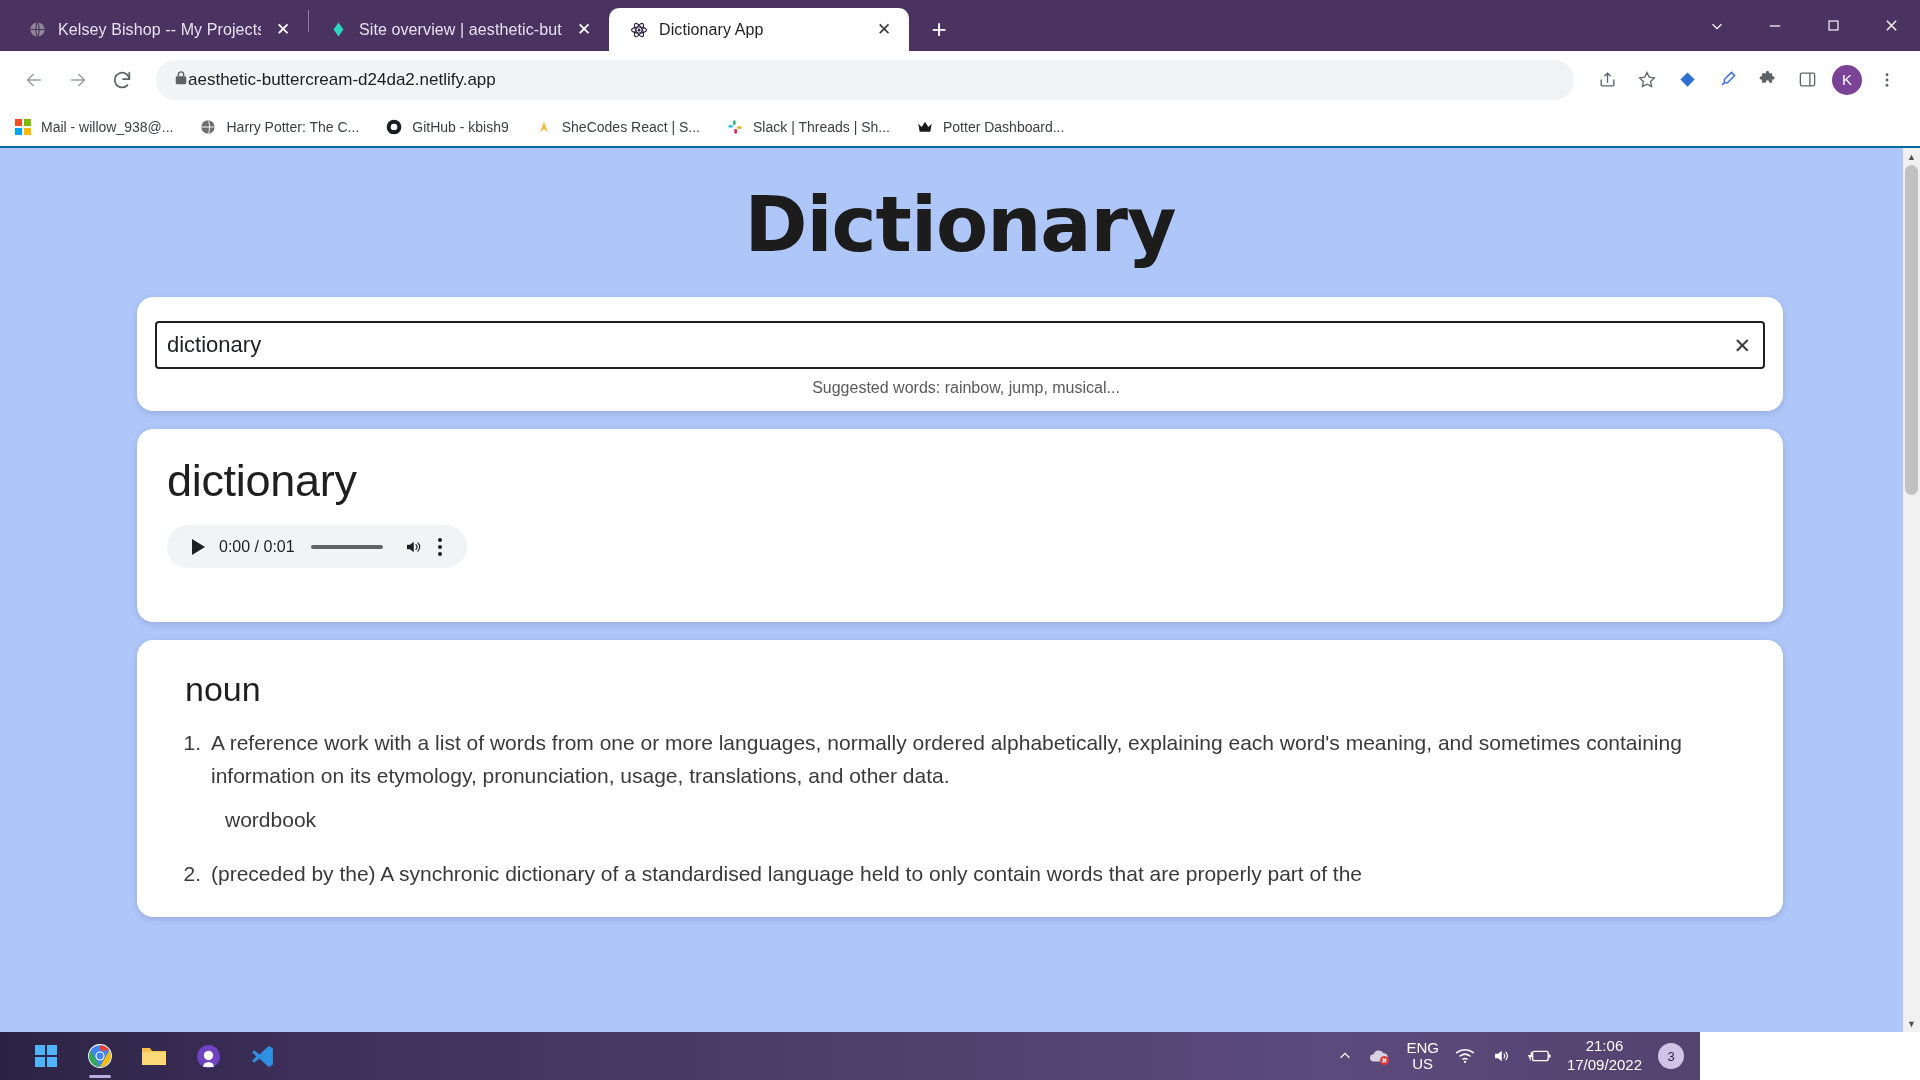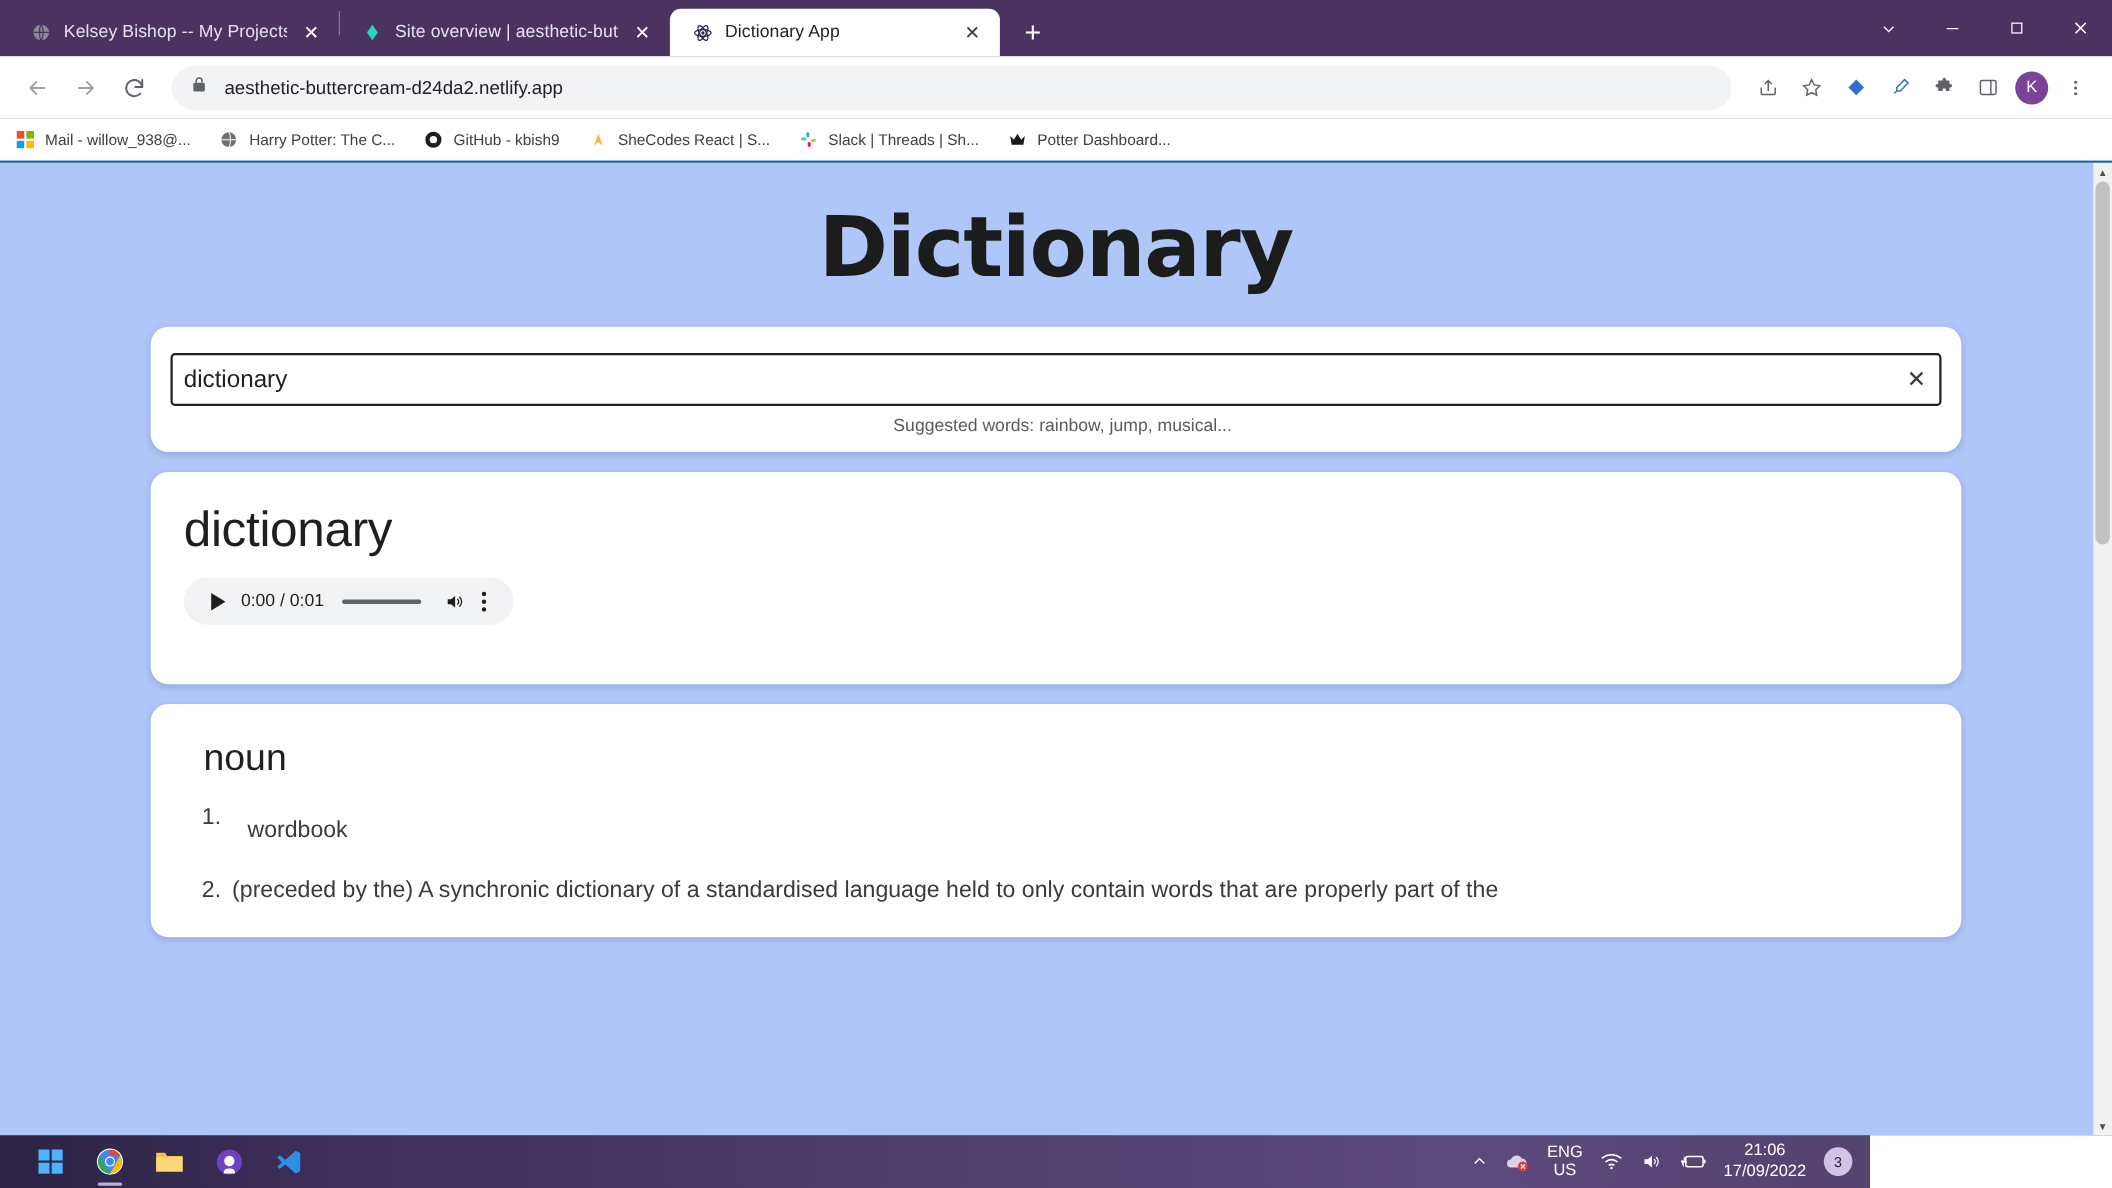--- a/index.html
+++ b/index.html
@@ -33,21 +33,21 @@
   .newtab { width: 40px; height: 40px; display: flex; align-items: center; justify-content: center; color: #fff; font-size: 26px; margin-left: 10px; margin-bottom: 2px; }
 
   .wincontrols { position: absolute; right: 0; top: 0; height: 51px; display: flex; align-items: center; }
   .wincontrols .wbtn { width: 58px; height: 51px; display: flex; align-items: center; justify-content: center; color: #ffffff; }
 
   .toolbar { height: 57px; background: #ffffff; display: flex; align-items: center; padding: 0 14px; gap: 4px; }
   .navbtn { width: 40px; height: 40px; border-radius: 50%; display: flex; align-items: center; justify-content: center; color: #5f6368; }
   .navbtn.dim { color: #9aa0a6; }
   .omnibox {
     flex: 1 1 auto; height: 40px; background: #f1f3f4; border-radius: 20px;
-    display: flex; align-items: center; gap: 16px; padding: 0 18px; margin: 0 10px;
+    display: flex; align-items: center; gap: 0; padding: 0 18px; margin: 0 10px;
     min-width: 0;
   }
   .omnibox .url { font-size: 17px; color: #202124; white-space: nowrap; overflow: hidden; }
   .tb-icons { display: flex; align-items: center; gap: 2px; }
   .tb-icon { width: 38px; height: 38px; display: flex; align-items: center; justify-content: center; color: #5f6368; position: relative; }
   .avatar {
     width: 30px; height: 30px; border-radius: 50%; background: #7b4397; color: #fff;
     display: flex; align-items: center; justify-content: center; font-size: 15px; font-weight: 500;
   }
 
@@ -368,20 +368,21 @@
         </div>
 
       </div>
 
       <div class="card card-meanings">
         <div class="pos">noun</div>
         <ol class="deflist">
           <li class="defitem">
             <span class="defnum">1.</span>
             <span class="defbody">
+              <span class="deftext">A reference work with a list of words from one or more languages, normally ordered alphabetically, explaining each word's meaning, and sometimes containing information on its etymology, pronunciation, usage, translations, and other data.</span>
               <div class="synonym">wordbook</div>
             </span>
           </li>
           <li class="defitem">
             <span class="defnum">2.</span>
             <span class="defbody">
               <span class="deftext">(preceded by the) A synchronic dictionary of a standardised language held to only contain words that are properly part of the</span>
             </span>
           </li>
         </ol>

